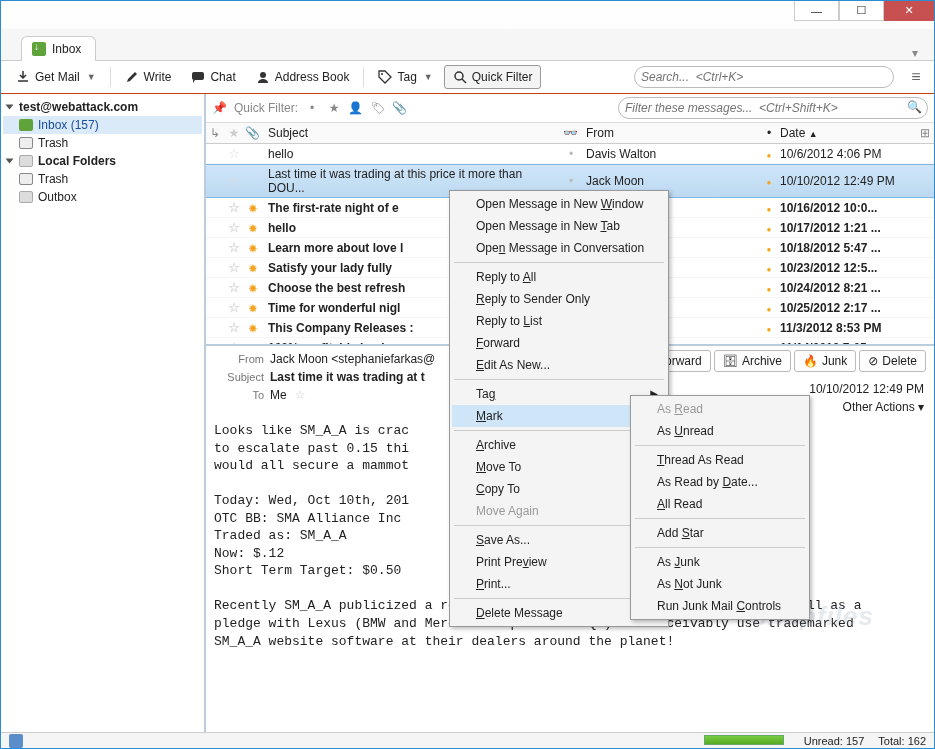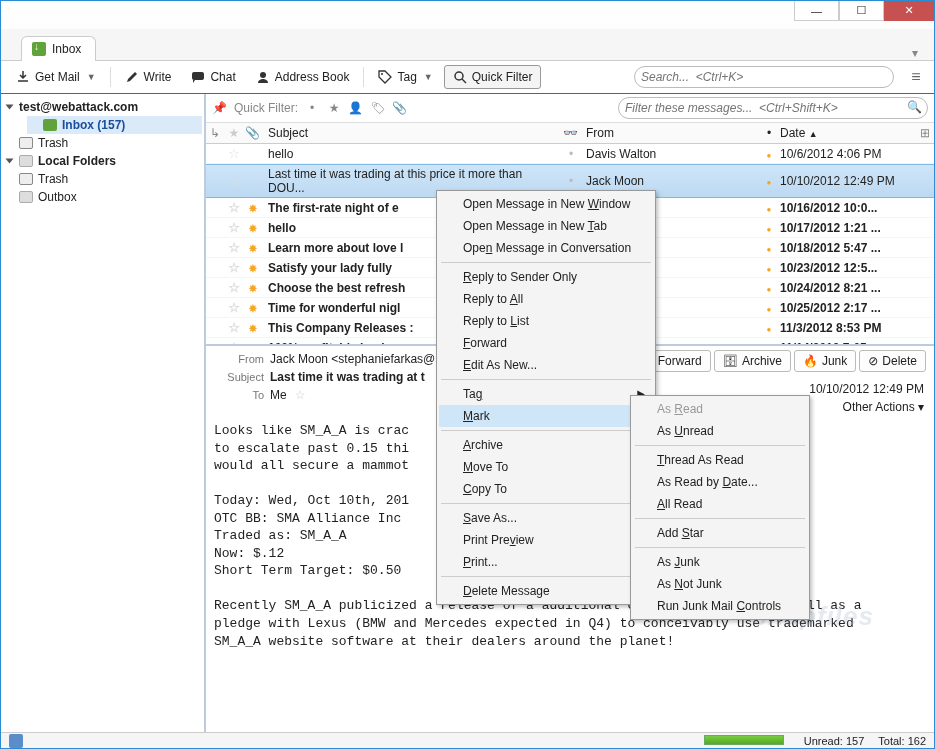--- a/index.html
+++ b/index.html
@@ -21,21 +21,21 @@
 .tbtn .drop { font-size:9px; color:#666; margin-left:2px;}
 .ico { width:14px; height:14px; display:inline-block; }
 .sep { width:1px; height:20px; background:#ddd; margin:0 3px;}
 .search { flex:1; max-width:260px; margin-left:auto; }
 .search input, .filter-box input { width:100%; border:1px solid #bbb; border-radius:11px; padding:3px 6px; font-size:12px; font-style:italic; color:#888;}
 .menu-btn { width:24px; text-align:center; color:#666; font-size:16px; cursor:pointer; margin-left:8px;}
 .content { flex:1; display:flex; overflow:hidden;}
 .sidebar { width:205px; border-right:2px solid #bcd; padding:4px 2px; background:#fff;}
 .side-item { display:flex; align-items:center; gap:5px; padding:2px 4px 2px 16px; cursor:pointer; white-space:nowrap;}
 .side-item.top { padding-left:4px; font-weight:bold;}
-.side-item.selected { background:#dbeaf9; color:#1a4fa0; font-weight:bold;margin-left:24px;}
+.side-item.selected { background:#dbeaf9; color:#1a4fa0; font-weight:normal;}
 .tri { display:inline-block; width:0; height:0; border-top:4px solid transparent; border-bottom:4px solid transparent; border-left:5px solid #555; margin-right:2px; transform:rotate(90deg);}
 .side-ico { width:14px; height:12px; display:inline-block;}
 .inbox-ico { background:#5fa33a; border-radius:2px;}
 .trash-ico { border:1px solid #888; border-radius:2px; background:#eee;}
 .folder-ico { background:#ddd; border:1px solid #aaa; border-radius:2px;}
 .main { flex:1; display:flex; flex-direction:column; overflow:hidden;}
 .quick-filter-bar { display:flex; align-items:center; gap:6px; padding:3px 6px; border-bottom:1px solid #ddd;}
 .qf-ico { width:16px; height:16px; display:flex; align-items:center; justify-content:center; color:#888; cursor:pointer; font-size:12px;}
 .filter-box { flex:1; max-width:310px; margin-left:auto; position:relative;}
 .filter-box .mag { position:absolute; right:6px; top:3px; color:#5a8; font-size:12px;}
@@ -67,21 +67,21 @@
 .statusbar { height:16px; border-top:1px solid #ccc; background:#f5f5f5; display:flex; align-items:center; padding:0 8px; gap:10px; font-size:11px;}
 .status-r { margin-left:auto; display:flex; gap:14px;}
 .progress { width:80px; height:10px; border:1px solid #6a6; background:linear-gradient(#7c4,#5a2); margin-right:6px;}
 .context-menu { position:absolute; background:#f4f4f4; border:1px solid #999; box-shadow:2px 2px 4px rgba(0,0,0,.25); padding:2px; font-size:12px; z-index:100;}
 .cm-item { padding:4px 30px 4px 24px; cursor:default; white-space:nowrap; position:relative;}
 .cm-item.disabled { color:#999;}
 .cm-item.highlight { background:#cfe5f8;}
 .cm-sep { height:1px; background:#ccc; margin:3px 2px;}
 .cm-item .arrow { position:absolute; right:8px; top:5px; font-size:10px;}
 .cm-item .ul { text-decoration:underline;}
-#menu1 { left:436px; top:190px; width:220px;}
+#menu1 { left:449px; top:190px; width:220px;}
 #menu2 { left:630px; top:395px; width:180px;}
 svg { display:block; }
 .watermark { position:absolute; right:60px; bottom:100px; font-size:26px; font-style:italic; color:rgba(150,170,190,.25); font-weight:bold; letter-spacing:1px; pointer-events:none;}
 </style>
 </head>
 <body>
 
 <div class="window">
   <div class="titlebar">
     <div class="win-controls">
@@ -381,32 +381,33 @@
       <span>Total: 162</span>
     </div>
   </div>
 </div>
 
 <div class="context-menu" id="menu1">
     <div class="cm-item">Open Message in New <span class="ul">W</span>indow</div>
     <div class="cm-item">Open Message in New <span class="ul">T</span>ab</div>
     <div class="cm-item">Ope<span class="ul">n</span> Message in Conversation</div>
     <div class="cm-sep"></div>
+    <div class="cm-item">Reply to <span class="ul">A</span>ll</div>
     <div class="cm-item"><span class="ul">R</span>eply to Sender Only</div>
-    <div class="cm-item">Reply to <span class="ul">A</span>ll</div>
     <div class="cm-item">Reply to <span class="ul">L</span>ist</div>
     <div class="cm-item"><span class="ul">F</span>orward</div>
     <div class="cm-item"><span class="ul">E</span>dit As New...</div>
     <div class="cm-sep"></div>
     <div class="cm-item">Ta<span class="ul">g</span><span class="arrow">▶</span></div>
     <div class="cm-item highlight"><span class="ul">M</span>ark<span class="arrow">▶</span></div>
     <div class="cm-sep"></div>
     <div class="cm-item"><span class="ul">A</span>rchive</div>
     <div class="cm-item"><span class="ul">M</span>ove To<span class="arrow">▶</span></div>
     <div class="cm-item"><span class="ul">C</span>opy To<span class="arrow">▶</span></div>
+    <div class="cm-item disabled">Move Again</div>
     <div class="cm-sep"></div>
     <div class="cm-item"><span class="ul">S</span>ave As...</div>
     <div class="cm-item">Print Pre<span class="ul">v</span>iew</div>
     <div class="cm-item"><span class="ul">P</span>rint...</div>
     <div class="cm-sep"></div>
     <div class="cm-item"><span class="ul">D</span>elete Message</div>
   </div>
 <div class="context-menu" id="menu2">
     <div class="cm-item disabled">As <span class="ul">R</span>ead</div>
     <div class="cm-item">As <span class="ul">U</span>nread</div>

